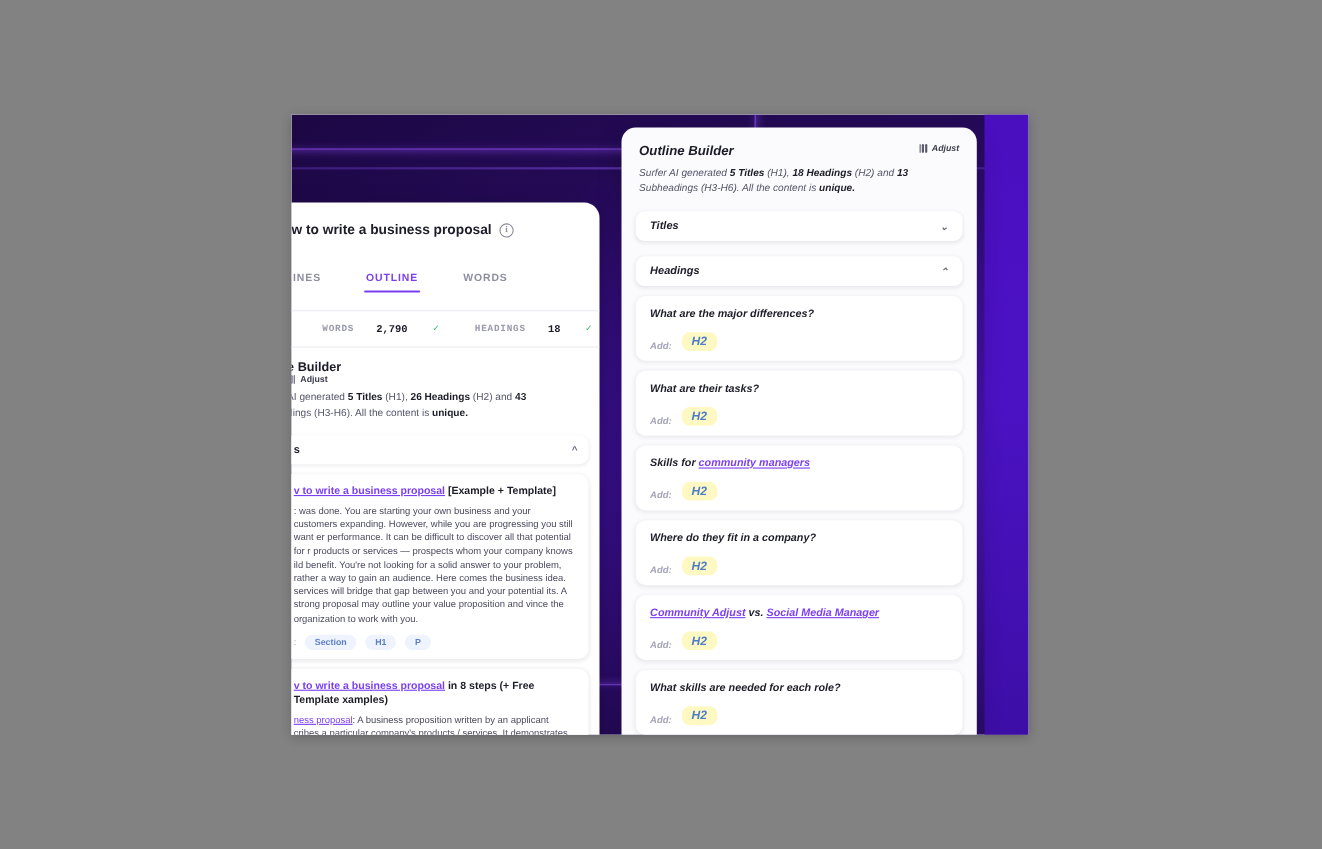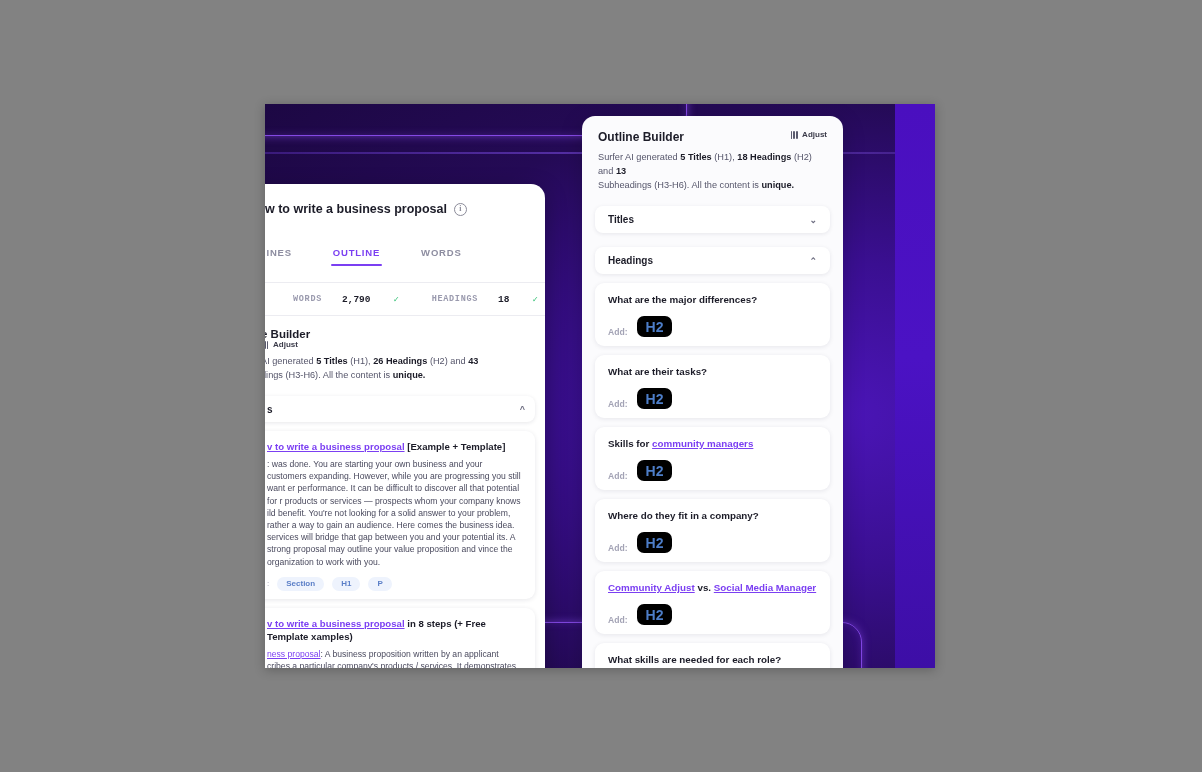--- a/index.html
+++ b/index.html
@@ -106,45 +106,46 @@
   }
   .lc-item .hd{font-size:9.6px;font-weight:700;color:#1c1c28;line-height:13px;}
   .lc-item .hd a{color:#7b3ff2;text-decoration:underline;}
   .lc-item .bd{margin-top:5px;font-size:8.6px;line-height:12.2px;color:#4a4a5e;}
   .lc-item .bd a{color:#7b3ff2;text-decoration:underline;}
   .lc-chips{display:flex;align-items:center;gap:8px;margin-top:9px;font-size:8px;color:#9a9aae;}
   .chip{background:#eef3fd;color:#5b7fc7;border-radius:9px;padding:2.5px 9px;font-size:8px;font-weight:600;}
 
   
   #right-card{
-    position:absolute;left:317px;top:12px;width:261px;height:583px;
+    position:absolute;left:300px;top:12px;width:323px;height:583px;
     background:#fbfbfd;border-radius:13px;overflow:hidden;
     box-shadow:0 6px 22px rgba(0,0,0,.22);
+    font-style:italic;
   }
   .rc-head{padding:14px 16px 0 16px;display:flex;align-items:flex-start;justify-content:space-between;}
   .rc-head h3{margin:0;font-size:12px;font-weight:700;color:#1c1c28;}
   .rc-desc{padding:6px 22px 0 16px;font-size:9.2px;line-height:14px;color:#55556a;}
   .rc-desc b{color:#1c1c28;}
 
   .rc-acc{
     margin:14px 13px 0 13px;background:#fff;border-radius:8px;height:27px;
     display:flex;align-items:center;justify-content:space-between;padding:0 13px;
     box-shadow:0 1px 4px rgba(20,20,50,.09);font-size:10px;font-weight:700;color:#1c1c28;
   }
   .rc-item{
     margin:9px 13px 0 13px;background:#fff;border-radius:9px;padding:10px 13px 9px;
     box-shadow:0 1px 5px rgba(20,20,50,.09);
   }
   .rc-item .hd{font-size:9.8px;font-weight:700;color:#1c1c28;line-height:13px;}
   .rc-item .hd a{color:#7b3ff2;text-decoration:underline;}
   .rc-add{display:flex;align-items:flex-end;gap:9px;margin-top:10px;}
   .rc-add .lbl{font-size:8.6px;color:#a3a3b5;font-weight:600;}
   .tag-h2{
-    background:#000000;color:#4d7ec9;border-radius:7px;padding:2.5px 9px;
-    font-size:14px;font-weight:700;
+    background:#fef9c3;color:#4d7ec9;border-radius:7px;padding:2.5px 9px;
+    font-size:11px;font-weight:700;
   }
 </style>
 </head>
 <body>
 
 <div id="frame">
 
   <div id="app-bg"></div>
   <div id="band"></div>
   <div id="glow-top"></div>

